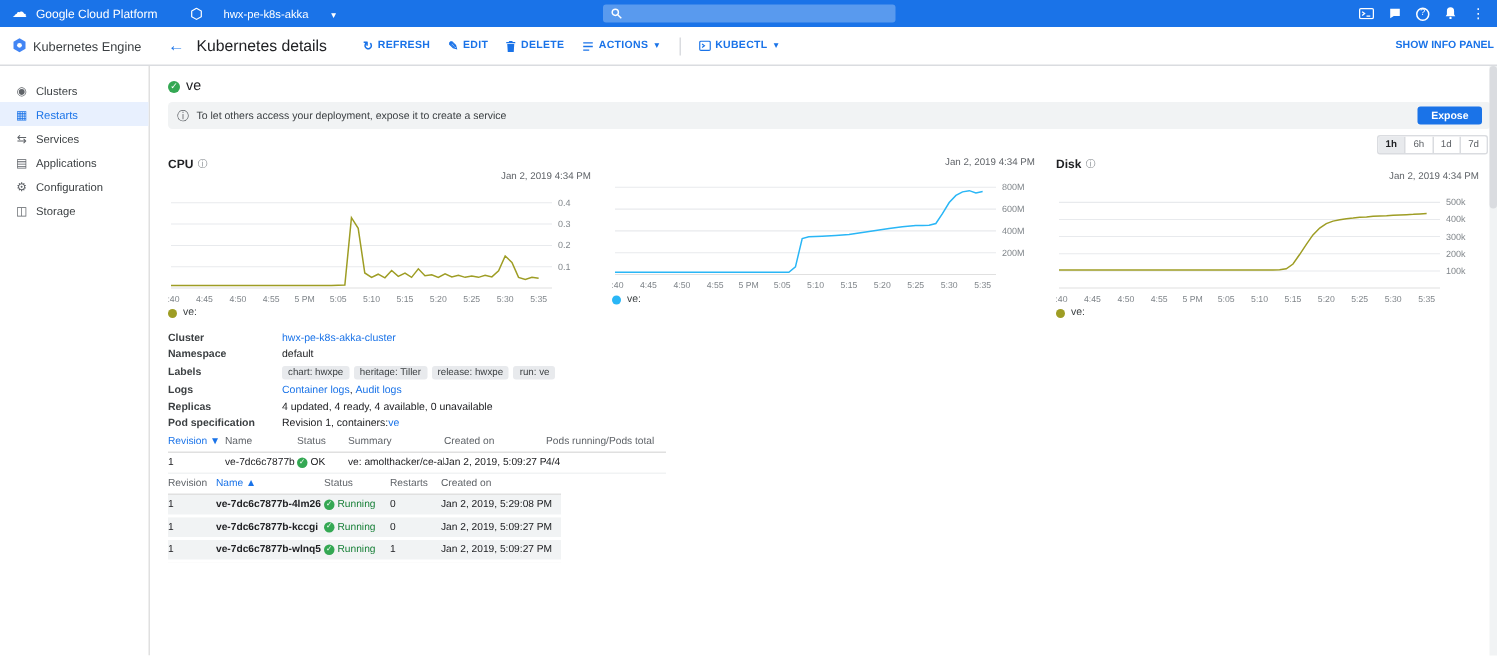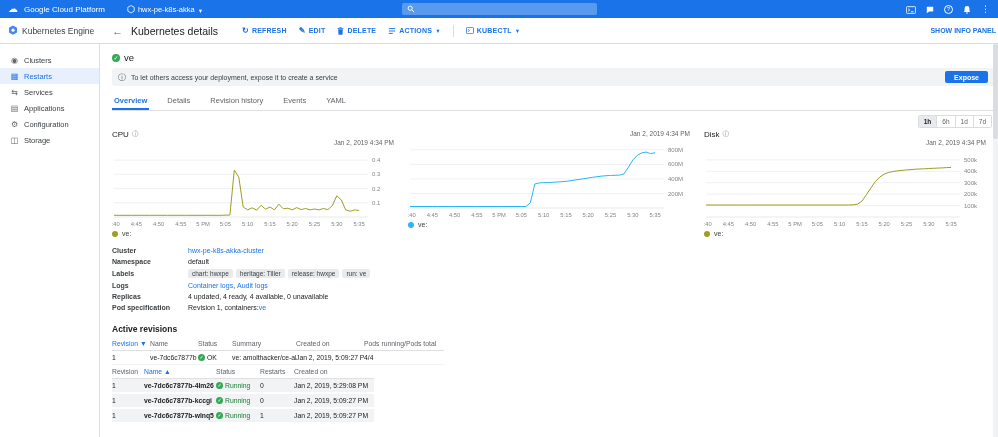--- a/index.html
+++ b/index.html
@@ -3,21 +3,21 @@
 <meta charset="utf-8">
 <style>
   *{box-sizing:border-box;margin:0;padding:0}
   html,body{width:998px;height:437px;overflow:hidden;background:#fff;color:#202124;
     font-family:"Liberation Sans",sans-serif;}
   
   .topbar{height:18px;background:#1a73e8;display:flex;align-items:center;padding:0 8px;color:#fff}
   .tb-left{display:flex;align-items:center;gap:6px;flex:1;min-width:0}
   .cloud-glyph{font-size:10px;line-height:10px}
   .brand{font-size:8px;white-space:nowrap}
-  .project{display:flex;align-items:flex-end;gap:3px;font-size:7.5px;margin-left:16px;cursor:pointer;white-space:nowrap}
+  .project{display:flex;align-items:flex-end;gap:14px;font-size:7.5px;margin-left:16px;cursor:pointer;white-space:nowrap}
   .caret{font-size:5.5px}
   .tb-search{width:195px;height:12px;background:rgba(255,255,255,.28);border-radius:2px;display:flex;align-items:center;padding:0 5px;gap:4px}
   .tb-right{flex:1;display:flex;justify-content:flex-end;align-items:center;gap:10px}
   .help-i{width:9px;height:9px;border:1px solid #fff;border-radius:50%;font-size:6px;display:flex;align-items:center;justify-content:center}
   .more-v{font-size:9px;line-height:9px}
   
   .appbar{height:26px;border-bottom:1px solid #dadce0;display:flex;align-items:center;padding:0 0 0 8px;gap:8px;background:#fff}
   .product{display:flex;align-items:center;gap:4px;width:96px;flex-shrink:0;font-size:8.5px;color:#3c4043}
   .back{color:#1a73e8;font-size:11px;cursor:pointer}
   .page-title{font-size:10.5px;color:#202124;white-space:nowrap}
@@ -46,21 +46,21 @@
   .tab.active{color:#1a73e8;border-bottom:2px solid #1a73e8;font-weight:bold}
   
   .range-row{display:flex;justify-content:flex-end;margin:4px 6px 0 0}
   .range-group{display:flex;border:1px solid #dadce0;border-radius:2px;overflow:hidden}
   .range-btn{font-size:6.5px;padding:2px 5px;color:#5f6368;background:#fff;border:none;border-left:1px solid #dadce0;cursor:pointer}
   .range-group .range-btn:first-child{border-left:none}
   .range-btn.active{background:#e8eaed;color:#202124;font-weight:bold}
   .charts{display:flex;gap:10px;margin-top:2px}
   .chart-panel{width:286px;flex:0 0 286px;min-width:0}
   .ch-head{display:flex;align-items:center;gap:3px}
-  .ch-title{font-size:8px;font-weight:normal}
+  .ch-title{font-size:8px;font-weight:bold}
   .ch-info{font-size:6.5px;color:#80868b}
   .ch-ts{text-align:right;font-size:6.5px;color:#5f6368;margin:0 4px 1px 0}
   svg.chart{display:block}
   .legend{display:flex;align-items:center;gap:4px;font-size:7px;color:#3c4043;margin-top:1px}
   .legend .dot{width:6px;height:6px;border-radius:50%;flex-shrink:0}
   
   .details{margin-top:8px}
   .d-row{display:flex;font-size:7px;padding:2px 0;align-items:center}
   .d-label{width:76px;color:#3c4043;font-weight:bold;flex-shrink:0}
   .d-value{color:#202124;display:flex;align-items:center}
@@ -201,27 +201,20 @@
       <span class="gcheck">✓</span>
       <span>ve</span>
     </div>
 
     <div class="banner">
       <span class="info-i">ⓘ</span>
       <span>To let others access your deployment, expose it to create a service</span>
       <button class="expose-btn">Expose</button>
     </div>
 
-    <div class="tabs" id="tabs">
-        <div class="tab active">Overview</div>
-        <div class="tab">Details</div>
-        <div class="tab">Revision history</div>
-        <div class="tab">Events</div>
-        <div class="tab">YAML</div>
-      </div>
 
     <div class="range-row">
       <div class="range-group" id="ranges">
           <button class="range-btn active">1h</button>
           <button class="range-btn">6h</button>
           <button class="range-btn">1d</button>
           <button class="range-btn">7d</button>
         </div>
     </div>
 
@@ -369,21 +362,20 @@
         </div>
         <div class="d-row">
           <span class="d-label">Pod specification</span>
           <span class="d-value">
             <span>Revision 1, containers: </span>
             <span class="link">ve</span>
           </span>
         </div>
       </div>
 
-    <div class="section-h">Active revisions</div>
     <div class="rev-grid" id="rev-table">
         <div class="grid-head sorted">Revision ▼</div>
         <div class="grid-head">Name</div>
         <div class="grid-head">Status</div>
         <div class="grid-head">Summary</div>
         <div class="grid-head">Created on</div>
         <div class="grid-head">Pods running/Pods total</div>
         <div class="cell">1</div>
         <div class="cell">ve-7dc6c7877b</div>
         <div class="cell"><span class="gcheck sm">✓</span>OK</div>

